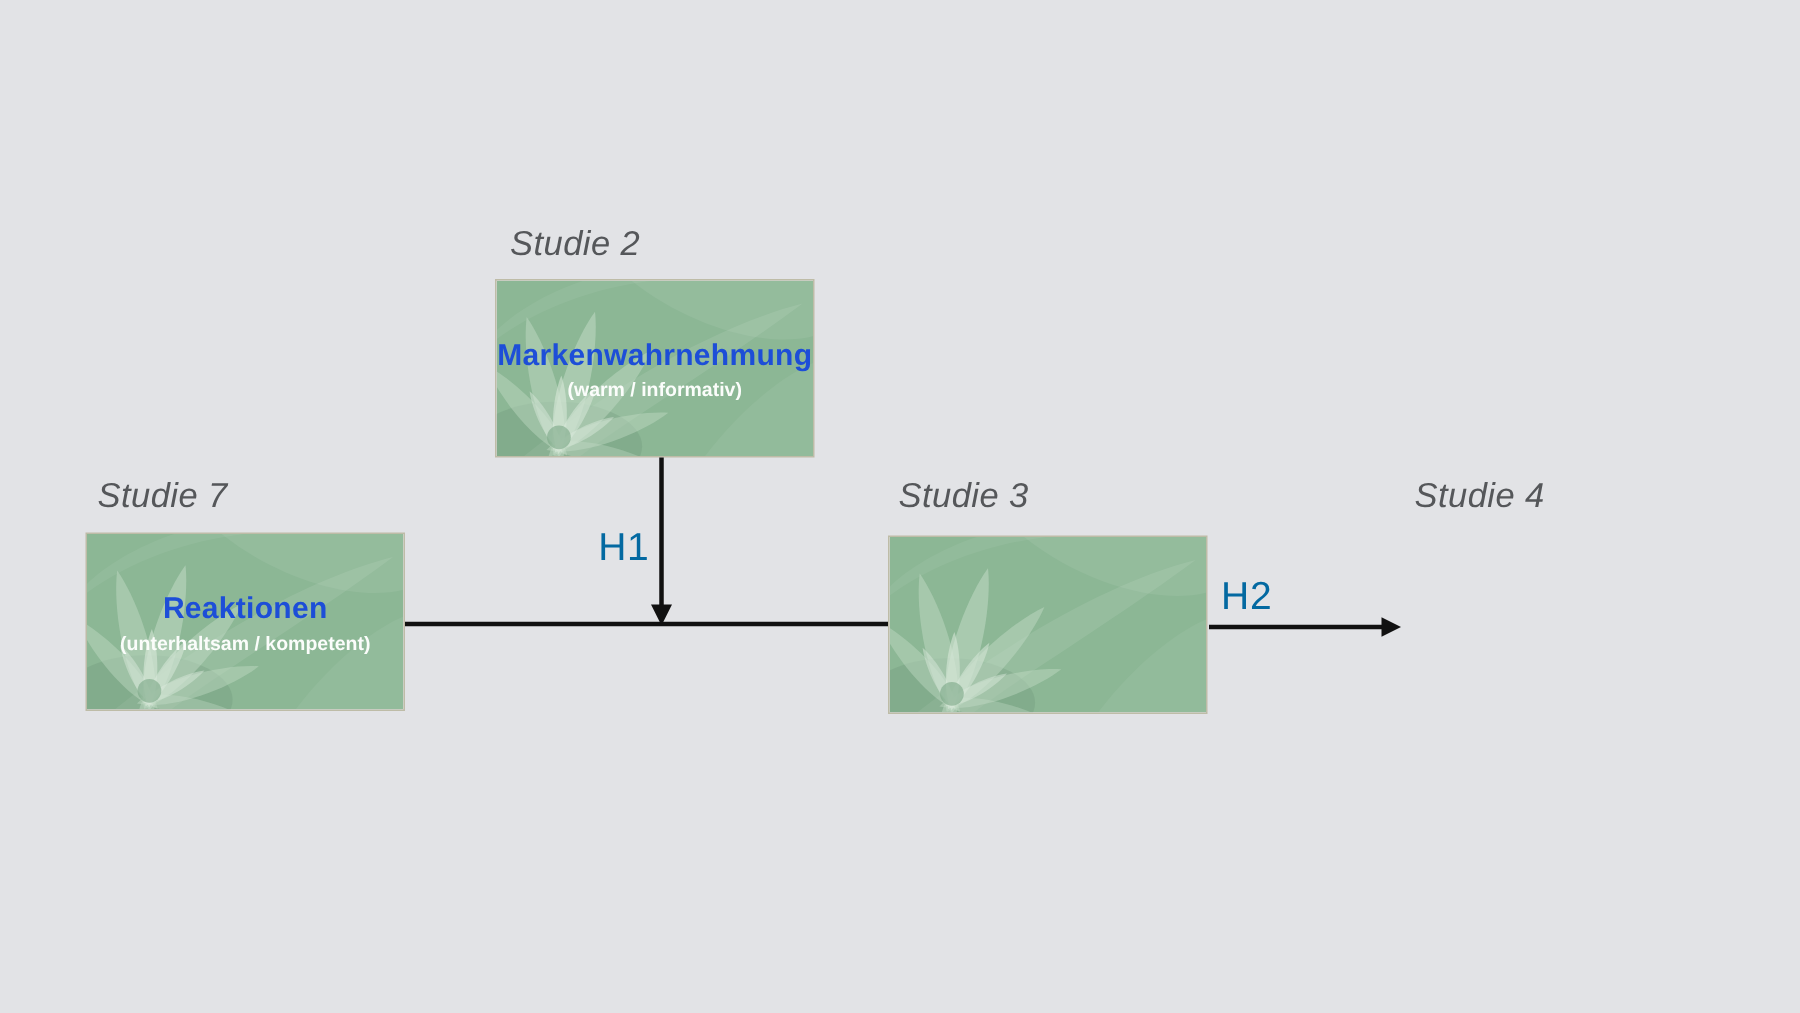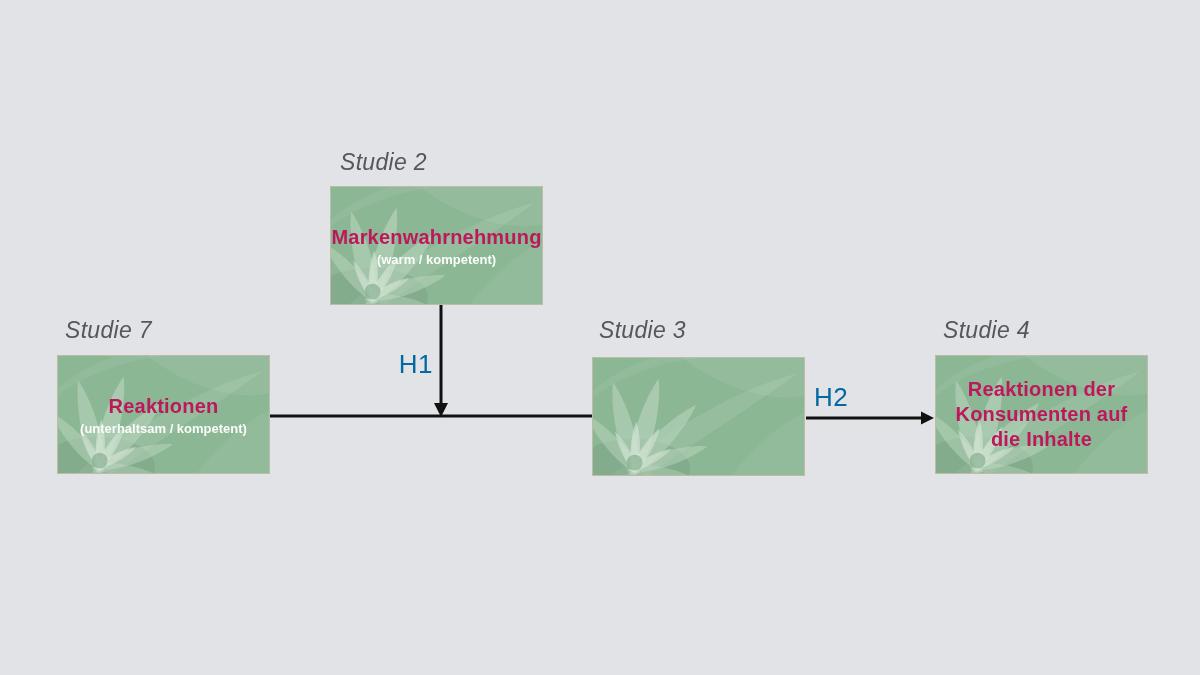--- a/index.html
+++ b/index.html
@@ -12,21 +12,21 @@
     letter-spacing:.3px;white-space:nowrap;font-style:italic;
   }
   .study-box{
     position:absolute;width:213px;height:119px;box-sizing:border-box;
     border:1px solid rgba(160,156,115,.55);
     display:flex;flex-direction:column;align-items:center;justify-content:center;
     text-align:center;overflow:hidden;
   }
   .box-bg{position:absolute;left:0;top:0;width:100%;height:100%;}
   .box-title{
-    position:relative;z-index:2;color:#be185d;font-weight:bold;
+    position:relative;z-index:2;color:#1d4ed8;font-weight:bold;
     font-size:20px;line-height:26px;letter-spacing:.2px;padding:0 5px;
   }
   .box-subtitle{
     position:relative;z-index:2;color:#fbfdfb;font-weight:bold;
     font-size:13px;line-height:16px;margin-top:2px;white-space:nowrap;
   }
   .arrows{position:absolute;left:0;top:0;pointer-events:none;}
   .hyp{position:absolute;font-size:26px;line-height:27px;color:#0369a1;letter-spacing:.5px;}
   #label-1{left:65px;top:317px}   #box-1{left:57px;top:355px}
   #label-2{left:340px;top:149px}  #box-2{left:330px;top:186px}
@@ -78,37 +78,31 @@
     <div class="box-title">Reaktionen</div>
     <div class="box-subtitle">(unterhaltsam / kompetent)</div>
   </div>
 
   <div class="study-label" id="label-2">Studie 2</div>
   <div class="study-box" id="box-2">
     <svg class="box-bg">
         <use href="#succulent"></use>
       </svg>
     <div class="box-title">Markenwahrnehmung</div>
-    <div class="box-subtitle">(warm / kompetent)</div>
+    <div class="box-subtitle">(warm / informativ)</div>
   </div>
 
   <div class="study-label" id="label-3">Studie 3</div>
   <div class="study-box" id="box-3">
     <svg class="box-bg">
         <use href="#succulent"></use>
       </svg>
   </div>
 
   <div class="study-label" id="label-4">Studie 4</div>
-  <div class="study-box" id="box-4">
-    <svg class="box-bg">
-        <use href="#succulent"></use>
-      </svg>
-    <div class="box-title" style="line-height:25px">Reaktionen der Konsumenten auf die Inhalte</div>
-  </div>
 
   <svg class="arrows" width="1200" height="675">
     <line x1="270" y1="416" x2="592" y2="416" stroke="#111111" stroke-width="3"></line>
     <line x1="441" y1="305" x2="441" y2="404" stroke="#111111" stroke-width="3"></line>
     <polygon points="441,417 434,403 448,403" fill="#111111"></polygon>
     <line x1="806" y1="418" x2="922" y2="418" stroke="#111111" stroke-width="3"></line>
     <polygon points="934,418 921,411.5 921,424.5" fill="#111111"></polygon>
   </svg>
 
   <div class="hyp" id="hyp-1">H1</div>

